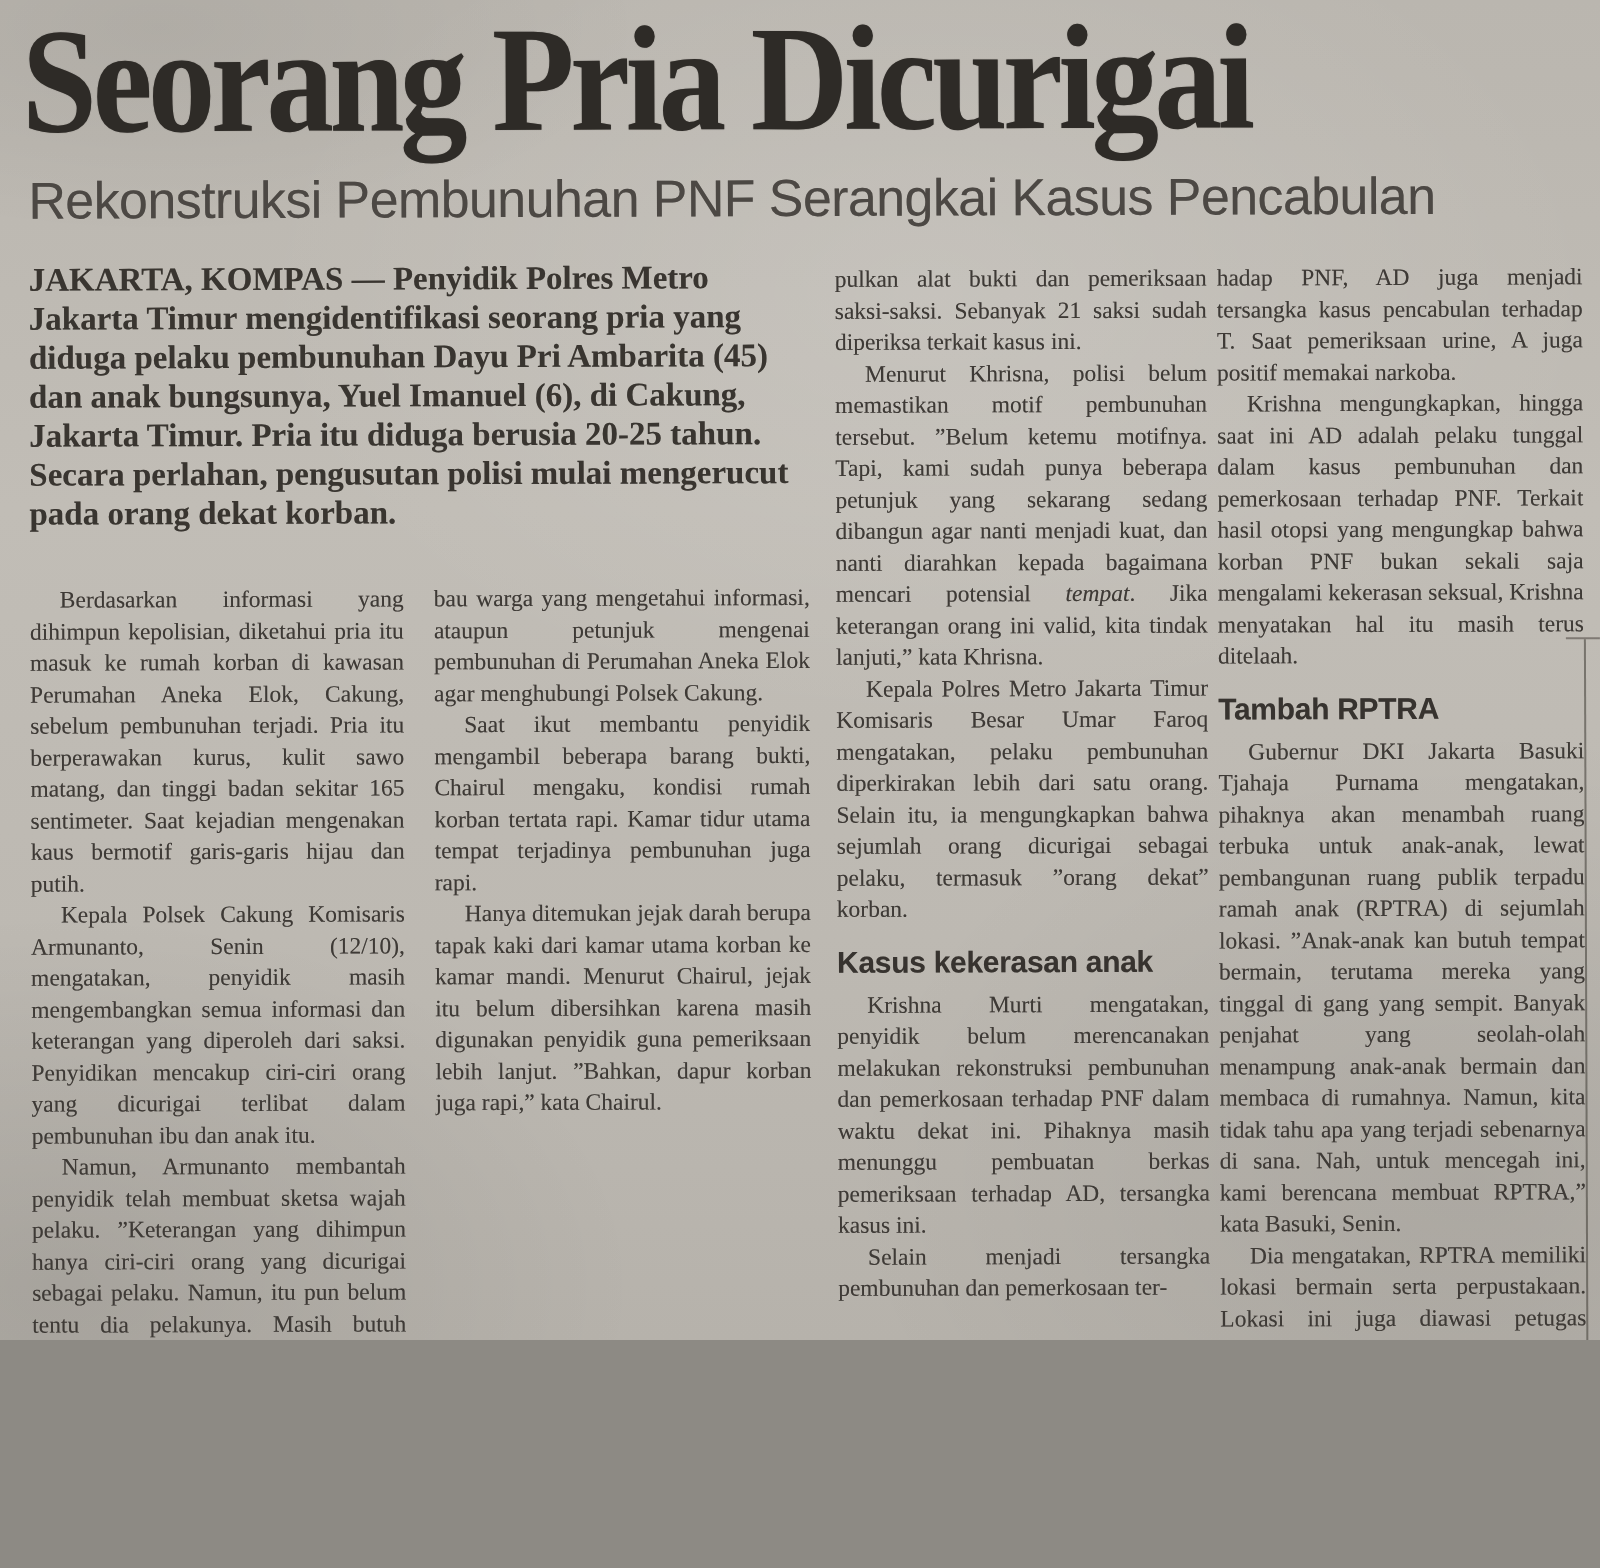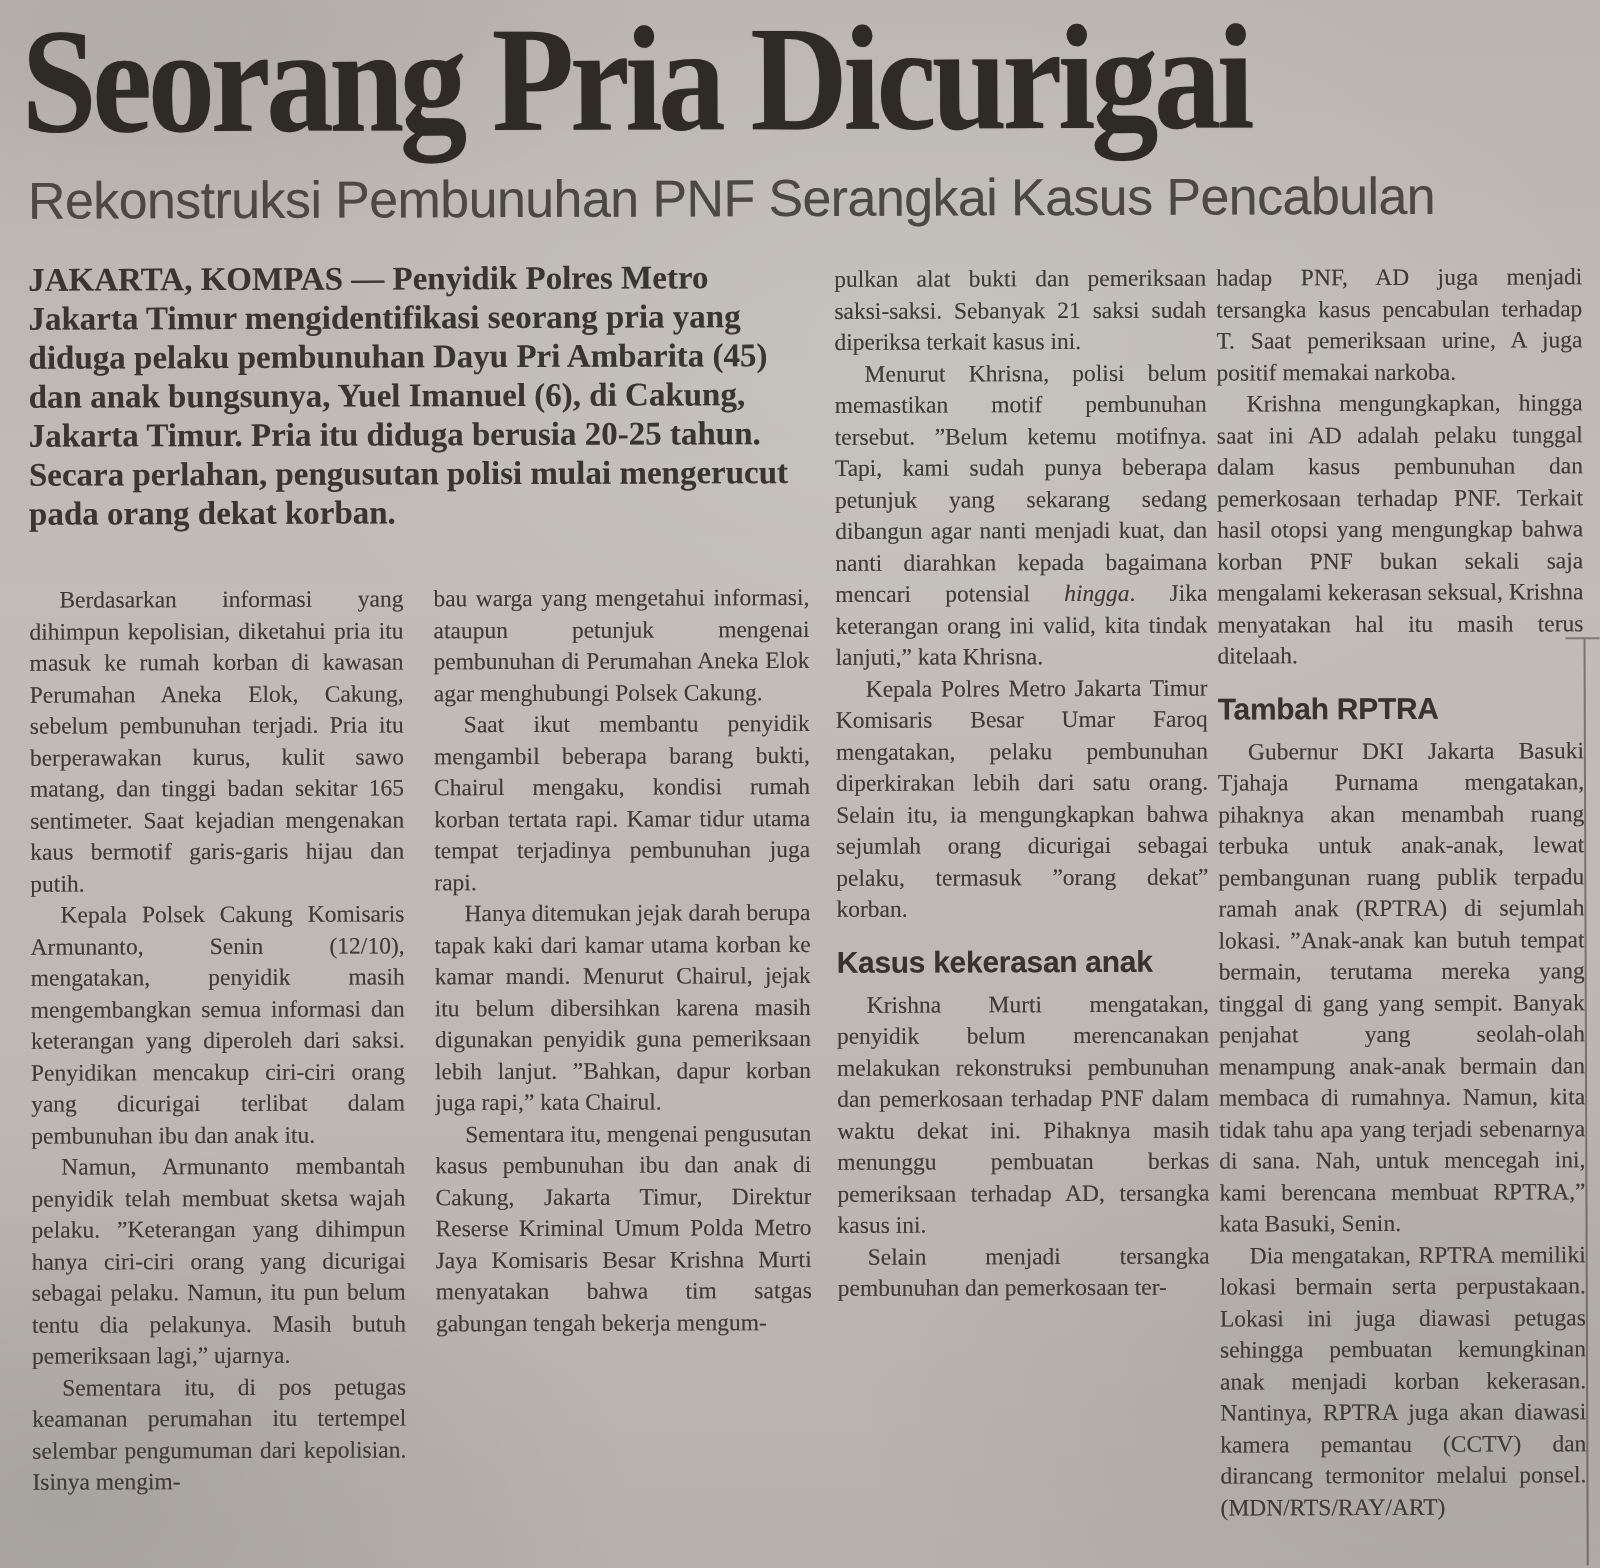--- a/index.html
+++ b/index.html
@@ -1,17 +1,17 @@
 <!DOCTYPE html>
 <html><head>
 <meta charset="utf-8">
 <style>
   html,body{margin:0;padding:0;background:#8d8a84;}
   .sheet{
-    position:relative;width:1600px;height:1568px;overflow:hidden;
+    position:relative;width:1600px;height:1340px;overflow:hidden;
     background:
       radial-gradient(1100px 700px at 58% 22%, rgba(255,255,255,0.12), rgba(255,255,255,0) 62%),
       radial-gradient(900px 650px at 92% 88%, rgba(0,0,0,0.07), rgba(0,0,0,0) 70%),
       radial-gradient(800px 520px at 4% 96%, rgba(0,0,0,0.09), rgba(0,0,0,0) 72%),
       radial-gradient(700px 300px at 10% 2%, rgba(0,0,0,0.06), rgba(0,0,0,0) 70%),
       linear-gradient(180deg, #bab6af 0%, #c1bdb6 38%, #bdb9b2 70%, #b6b2ab 100%);
     font-family:"Liberation Serif", serif;
   }
   .content{position:absolute;inset:0;transform:rotate(-0.2deg);transform-origin:50% 50%;}
   .headline{
@@ -73,26 +73,25 @@
       <p class="indent">Berdasarkan informasi yang dihimpun kepolisian, diketahui pria itu masuk ke rumah korban di kawasan Perumahan Aneka Elok, Cakung, sebelum pembunuhan terjadi. Pria itu berperawakan kurus, kulit sawo matang, dan tinggi badan sekitar 165 sentimeter. Saat kejadian mengenakan kaus bermotif garis-garis hijau dan putih.</p>
       <p class="indent">Kepala Polsek Cakung Komisaris Armunanto, Senin (12/10), mengatakan, penyidik masih mengembangkan semua informasi dan keterangan yang diperoleh dari saksi. Penyidikan mencakup ciri-ciri orang yang dicurigai terlibat dalam pembunuhan ibu dan anak itu.</p>
       <p class="indent">Namun, Armunanto membantah penyidik telah membuat sketsa wajah pelaku. ”Keterangan yang dihimpun hanya ciri-ciri orang yang dicurigai sebagai pelaku. Namun, itu pun belum tentu dia pelakunya. Masih butuh pemeriksaan lagi,” ujarnya.</p>
       <p class="indent">Sementara itu, di pos petugas keamanan perumahan itu tertempel selembar pengumuman dari kepolisian. Isinya mengim-</p>
     </div>
 
     <div class="col col-2">
       <p>bau warga yang mengetahui informasi, ataupun petunjuk mengenai pembunuhan di Perumahan Aneka Elok agar menghubungi Polsek Cakung.</p>
       <p class="indent">Saat ikut membantu penyidik mengambil beberapa barang bukti, Chairul mengaku, kondisi rumah korban tertata rapi. Kamar tidur utama tempat terjadinya pembunuhan juga rapi.</p>
       <p class="indent">Hanya ditemukan jejak darah berupa tapak kaki dari kamar utama korban ke kamar mandi. Menurut Chairul, jejak itu belum dibersihkan karena masih digunakan penyidik guna pemeriksaan lebih lanjut. ”Bahkan, dapur korban juga rapi,” kata Chairul.</p>
-      <p class="indent">Sementara itu, mengenai pengusutan kasus pembunuhan ibu dan anak di Cakung, Jakarta Timur, Direktur Reserse Kriminal Umum Polda Metro Jaya Komisaris Besar Krishna Murti menyatakan bahwa tim satgas gabungan tengah bekerja mengum-</p>
     </div>
 
     <div class="col col-3">
       <p>pulkan alat bukti dan pemeriksaan saksi-saksi. Sebanyak 21 saksi sudah diperiksa terkait kasus ini.</p>
-      <p class="indent"><span>Menurut Khrisna, polisi belum memastikan motif pembunuhan tersebut. ”Belum ketemu motifnya. Tapi, kami sudah punya beberapa petunjuk yang sekarang sedang dibangun agar nanti menjadi kuat, dan nanti diarahkan kepada bagaimana mencari potensial </span><i>hingga</i><span>. Jika keterangan orang ini valid, kita tindak lanjuti,” kata Khrisna.</span></p>
+      <p class="indent"><span>Menurut Khrisna, polisi belum memastikan motif pembunuhan tersebut. ”Belum ketemu motifnya. Tapi, kami sudah punya beberapa petunjuk yang sekarang sedang dibangun agar nanti menjadi kuat, dan nanti diarahkan kepada bagaimana mencari potensial </span><i>tempat</i><span>. Jika keterangan orang ini valid, kita tindak lanjuti,” kata Khrisna.</span></p>
       <p class="indent">Kepala Polres Metro Jakarta Timur Komisaris Besar Umar Faroq mengatakan, pelaku pembunuhan diperkirakan lebih dari satu orang. Selain itu, ia mengungkapkan bahwa sejumlah orang dicurigai sebagai pelaku, termasuk ”orang dekat” korban.</p>
       <h3>Kasus kekerasan anak</h3>
       <p class="indent">Krishna Murti mengatakan, penyidik belum merencanakan melakukan rekonstruksi pembunuhan dan pemerkosaan terhadap PNF dalam waktu dekat ini. Pihaknya masih menunggu pembuatan berkas pemeriksaan terhadap AD, tersangka kasus ini.</p>
       <p class="indent">Selain menjadi tersangka pembunuhan dan pemerkosaan ter-</p>
     </div>
 
     <div class="col col-4">
       <p>hadap PNF, AD juga menjadi tersangka kasus pencabulan terhadap T. Saat pemeriksaan urine, A juga positif memakai narkoba.</p>
       <p class="indent">Krishna mengungkapkan, hingga saat ini AD adalah pelaku tunggal dalam kasus pembunuhan dan pemerkosaan terhadap PNF. Terkait hasil otopsi yang mengungkap bahwa korban PNF bukan sekali saja mengalami kekerasan seksual, Krishna menyatakan hal itu masih terus ditelaah.</p>
       <h3>Tambah RPTRA</h3>

